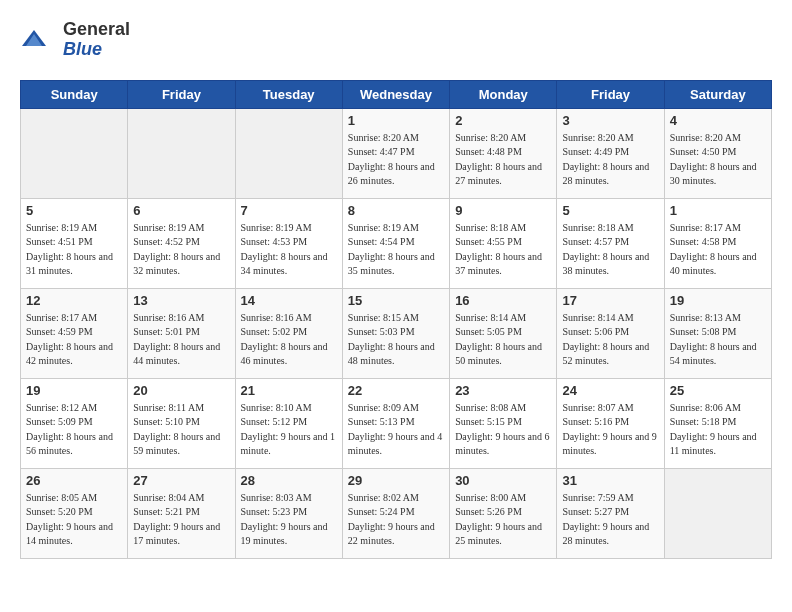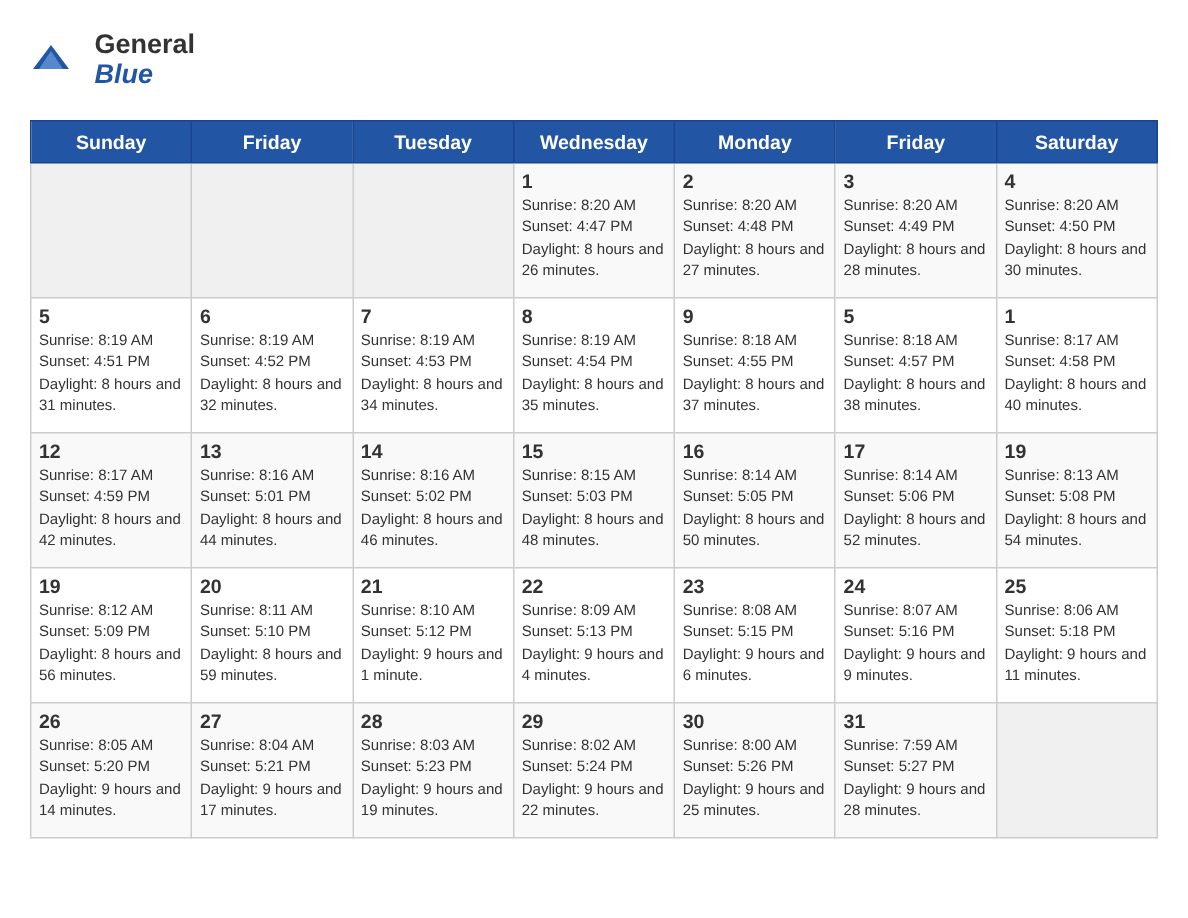--- a/index.html
+++ b/index.html
@@ -81,20 +81,21 @@
     }
     .day-number {
       font-size: 13px;
       font-weight: bold;
       margin-bottom: 3px;
     }
     .day-info {
       font-size: 10px;
       line-height: 1.45;
       color: #333;
+      font-family: Liberation Serif, serif;
     }
     .empty-cell {
       background: #f0f0f0 !important;
     }
   </style>
 </head>
 <body>
 
 <div class="header">
   <div class="logo">

